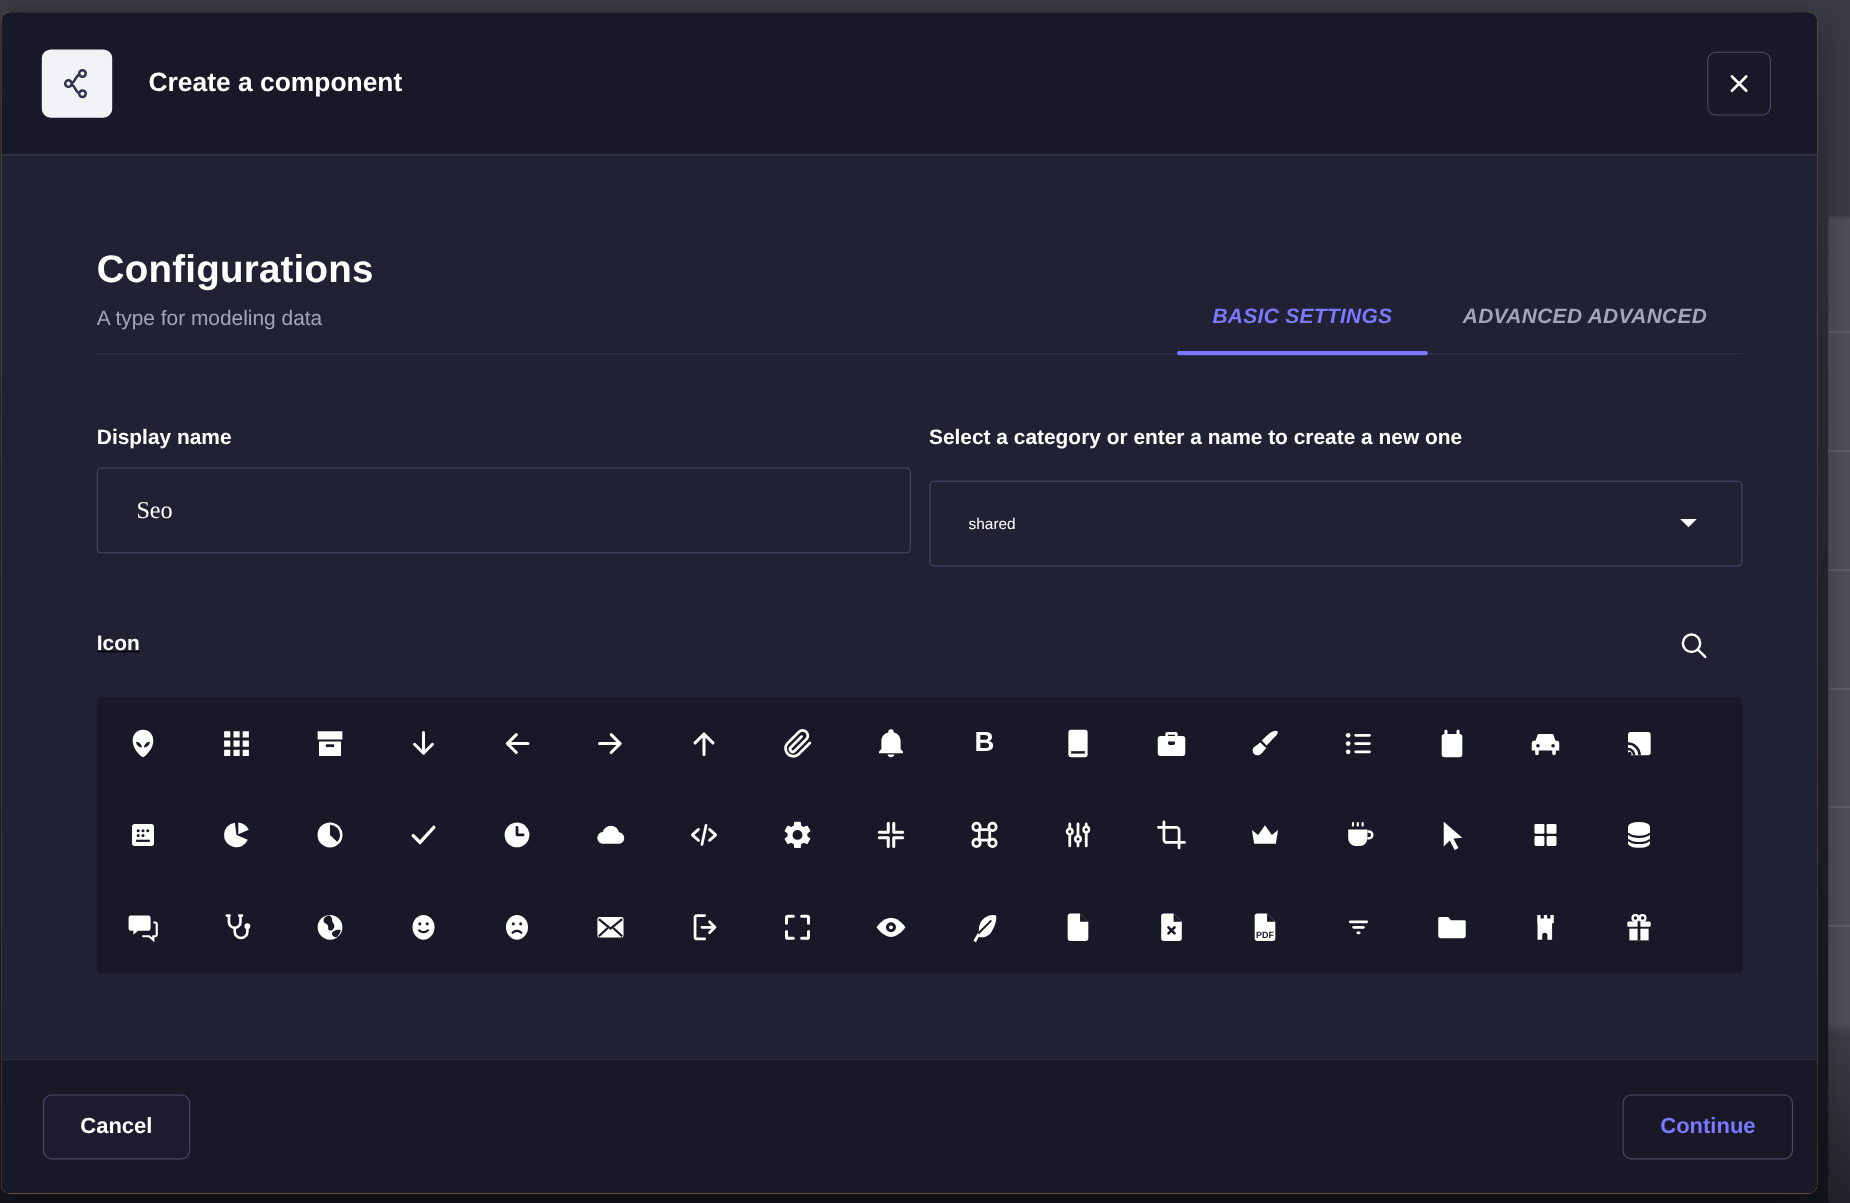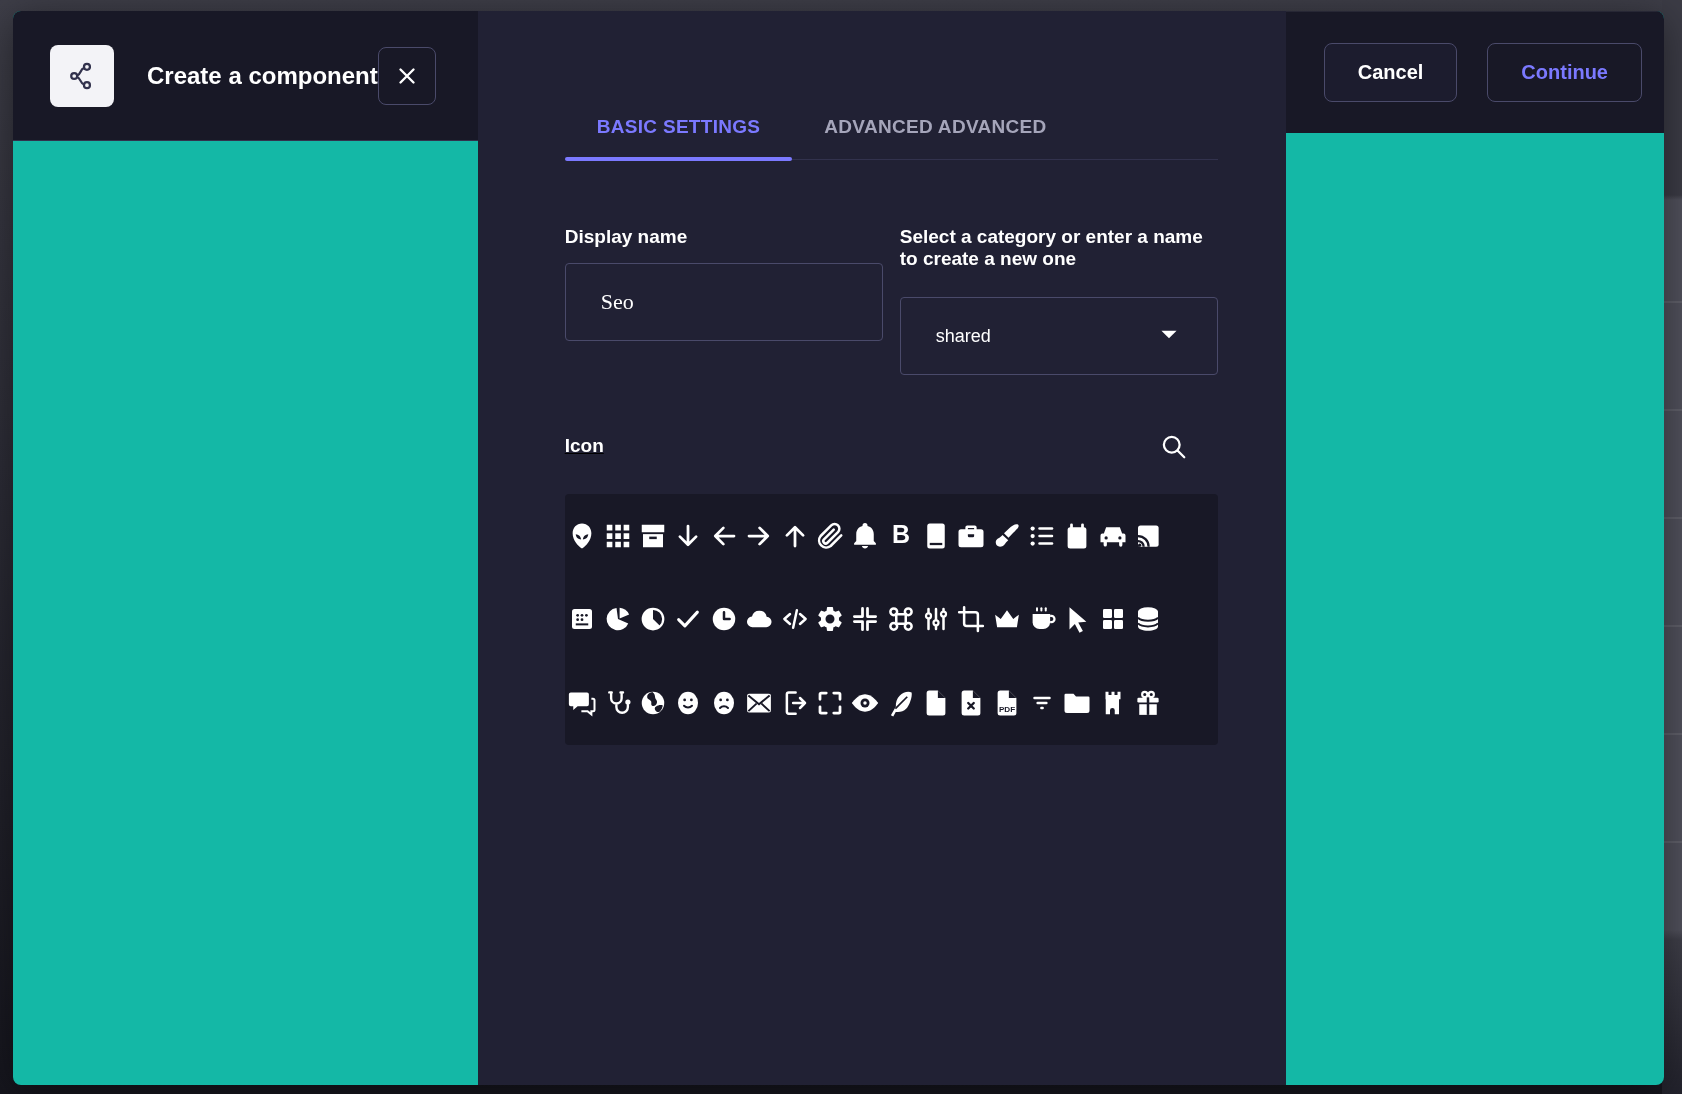--- a/index.html
+++ b/index.html
@@ -12,23 +12,23 @@
   
   .page-edge {
     position:absolute; top:0; right:0; bottom:0; width:20px;
     background:linear-gradient(180deg,#3c3c46 0px,#3c3c46 195px,#51515c 200px,#51515c 930px,#3f3f49 940px,#23232d 100%);
   }
   .page-edge::after{
     content:""; position:absolute; inset:195px 0 160px 0;
     background:repeating-linear-gradient(180deg, transparent 0 106px, #60606a 106px 108px);
   }
   .modal {
-    position:absolute; left:13px; top:11px; width:1651px; height:1074px;
-    background:#14b8a6; border-radius:8px; overflow:hidden;
-    display:flex; 
+    position:absolute; left:1px; top:11px; width:1651px; height:1074px;
+    background:#fdba74; border-radius:8px; overflow:hidden;
+    display:flex; flex-direction:column;
     box-shadow:0 8px 40px rgba(0,0,0,.45);
   }
   
   .modal-header{
     height:130px; background:#181826; border-bottom:1px solid #32324d;
     display:flex; align-items:center; padding:0 42px 0 37px; flex:0 0 auto;
   }
   .header-icon-box{
     width:64px; height:62px; border-radius:8px; background:#f3f3f7;
     display:flex; align-items:center; justify-content:center;
@@ -44,41 +44,41 @@
   
   .modal-body{ flex:1 1 auto; padding:84px 68px 0 87px; background:#212134; overflow:hidden; }
   .heading-row{ display:flex; align-items:flex-end; position:relative; }
   .heading-left{ flex:1; padding-bottom:20px; }
   .section-title{ color:#ffffff; font-size:35px; font-weight:bold; letter-spacing:.2px; }
   .section-subtitle{ color:#a5a5ba; font-size:19px; margin-top:14px; }
   .tabs{ display:flex; align-items:stretch; }
   .tab{
     position:relative; padding:0 32px; height:64px; display:flex; align-items:center;
     font-size:19px; font-weight:600; letter-spacing:.3px; color:#a5a5ba; cursor:pointer;
-    background:none; border:none; font-family:inherit;
+    background:none; border:none; font-family:inherit;font-style:italic;
   }
   .tab.active{ color:#7b79ff; }
   .tab.active::after{
     content:""; position:absolute; left:0; right:0; bottom:-2px; height:4px;
     background:#7b79ff; border-radius:2px; z-index:2;
   }
   .heading-divider{ height:1px; background:#32324d; }
   
   .form-row{ display:flex; gap:17px; margin-top:66px; }
   .form-col{ flex:1; }
   .field-label{ color:#ffffff; font-size:19px; font-weight:bold; display:block; }
   .text-input{
     margin-top:15px; width:100%; height:78px; background:transparent;
     border:1px solid #4a4a6a; border-radius:4px; color:#ffffff;
     font-size:22px; font-family:Liberation Serif, serif; padding:0 35px; outline:none;
   }
   .select-box{
     margin-top:27px; width:100%; height:78px; background:transparent;
     border:1px solid #4a4a6a; border-radius:4px; color:#ffffff;
-    font-size:18px; padding:0 35px; display:flex; align-items:center;
+    font-size:14px; padding:0 35px; display:flex; align-items:center;
     justify-content:space-between; cursor:pointer;
   }
   .select-box svg{ width:26px; height:26px; }
   
   .icon-label-row{ margin-top:56px; display:flex; align-items:center; justify-content:space-between; padding-right:30px;text-decoration:underline; }
   .search-btn{ background:none; border:none; cursor:pointer; padding:0; display:flex; }
   .search-btn svg{ width:30px; height:30px; }
   .icon-grid-box{
     margin-top:33px; background:#181826; border-radius:4px; height:251px;
     padding:0 52px 0 0;
@@ -122,20 +122,24 @@
           <g fill="none" stroke="#fff" stroke-linecap="round" stroke-linejoin="round" stroke-width="2.2">
             <path d="M6 6l12 12M18 6L6 18"></path>
           </g>
         </svg>
       </button>
   </div>
 
   <div class="modal-body">
 
     <div class="heading-row">
+      <div class="heading-left">
+        <div class="section-title">Configurations</div>
+        <div class="section-subtitle">A type for modeling data</div>
+      </div>
       <div class="tabs">
         <button class="tab active">BASIC SETTINGS</button>
         <button class="tab">ADVANCED ADVANCED</button>
       </div>
     </div>
     <div class="heading-divider"></div>
 
     <div class="form-row">
       <div class="form-col">
         <label class="field-label">Display name</label>

